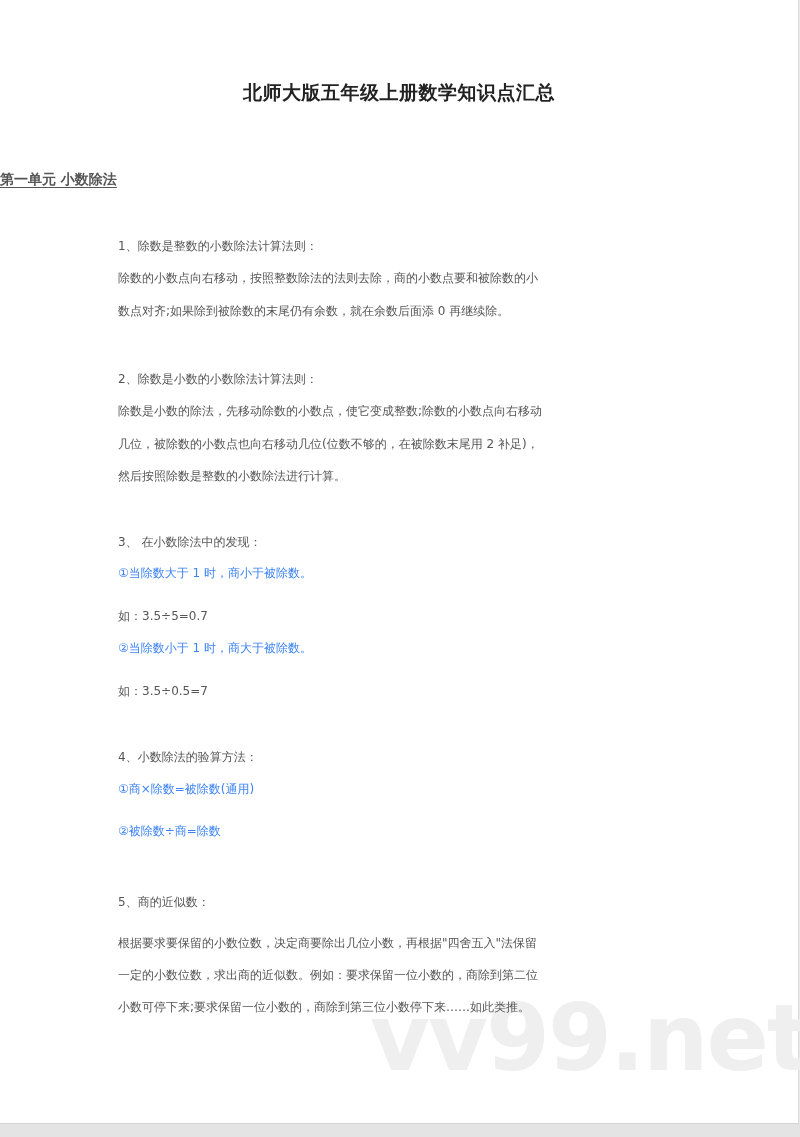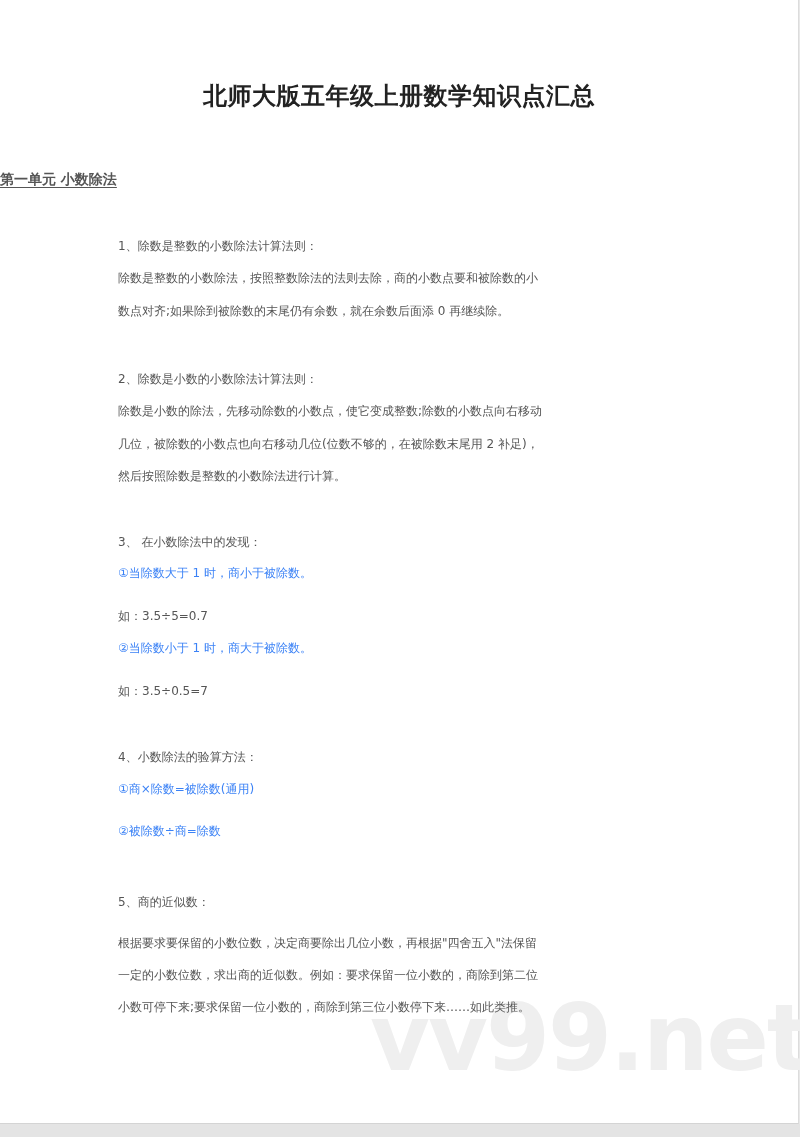--- a/index.html
+++ b/index.html
@@ -31,21 +31,21 @@
       width: 800px;
       height: 13px;
       background: #e4e4e4;
     }
     .doc-title {
       position: absolute;
       left: 0;
       width: 798px;
       top: 80px;
       text-align: center;
-      font-size: 24px;
+      font-size: 19px;
       font-weight: bold;
       color: #222222;
       letter-spacing: 0.5px;
     }
     .unit-title {
       position: absolute;
       left: 0;
       width: 770px;
       top: 171px;
       text-align: left;
@@ -92,21 +92,21 @@
 <body>
 
 <div class="page">
   <div class="watermark">vv99.net</div>
 
   <div class="content">
     <div class="doc-title">北师大版五年级上册数学知识点汇总</div>
     <div class="unit-title"><span>第一单元  小数除法</span></div>
 
     <div class="line heading" style="top:236px;">1、除数是整数的小数除法计算法则：</div>
-    <div class="line" style="top:268px;">除数是整数的小数除法，按照整数除法的法则去除，商的小数点要和被除数的小</div>
+    <div class="line" style="top:268px;">除数的小数点向右移动，按照整数除法的法则去除，商的小数点要和被除数的小</div>
     <div class="line" style="top:301px;">数点对齐;如果除到被除数的末尾仍有余数，就在余数后面添 0 再继续除。</div>
 
     <div class="line heading" style="top:369px;">2、除数是小数的小数除法计算法则：</div>
     <div class="line" style="top:401px;">除数是小数的除法，先移动除数的小数点，使它变成整数;除数的小数点向右移动</div>
     <div class="line" style="top:434px;">几位，被除数的小数点也向右移动几位(位数不够的，在被除数末尾用 2 补足)，</div>
     <div class="line" style="top:466px;">然后按照除数是整数的小数除法进行计算。</div>
 
     <div class="line heading" style="top:532px;">3、  在小数除法中的发现：</div>
     <div class="line red" style="top:563px;">①当除数大于 1 时，商小于被除数。</div>
     <div class="line" style="top:606px;">如：3.5÷5=0.7</div>

